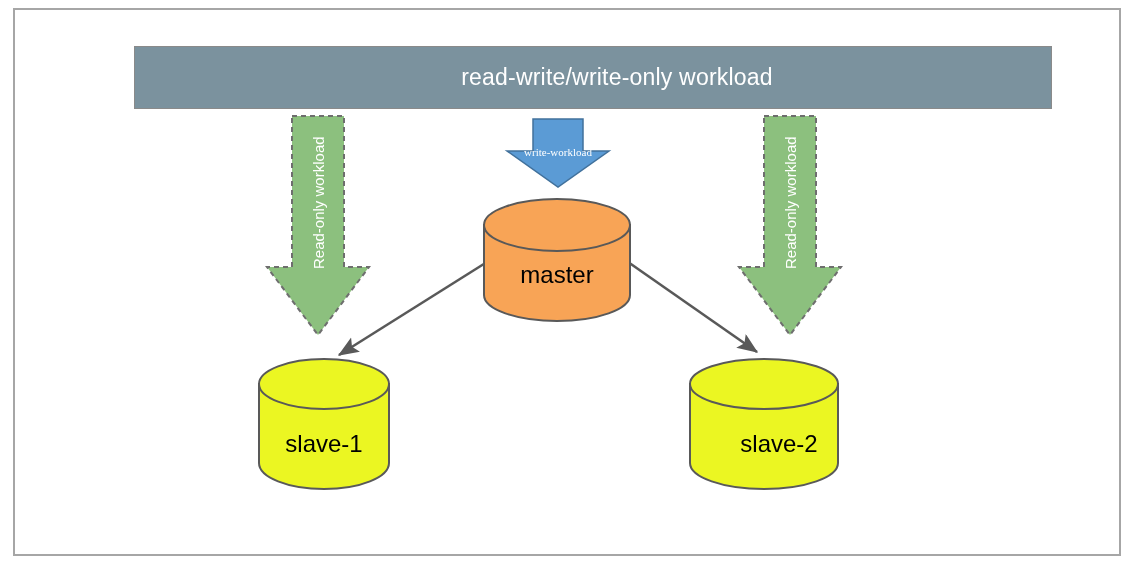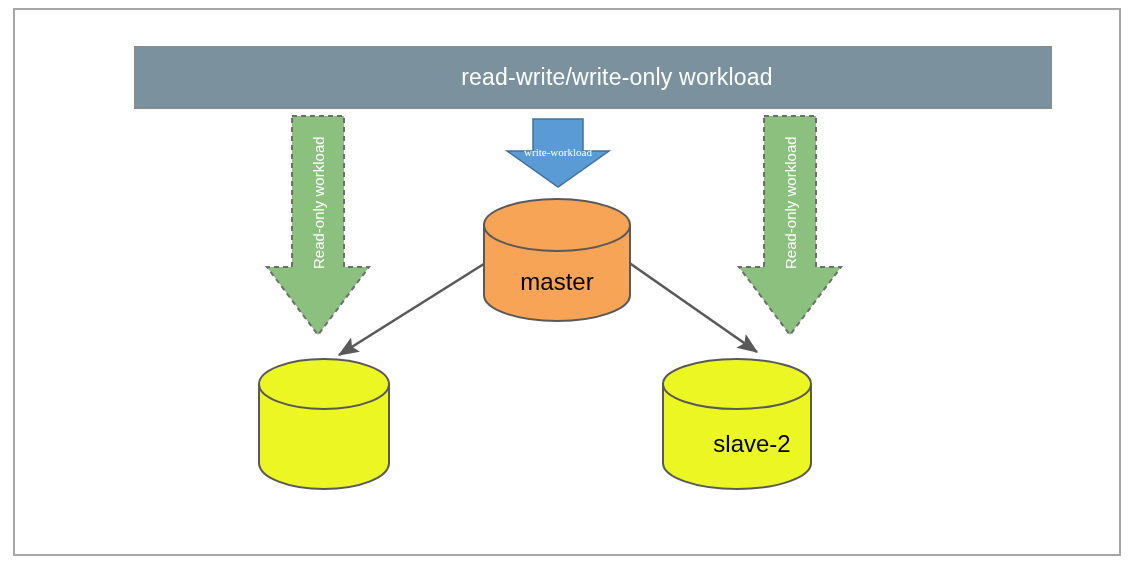--- a/index.html
+++ b/index.html
@@ -107,24 +107,24 @@
     position: absolute;
     left: 0;
     width: 100%;
     text-align: center;
     color: #000000;
     font-size: 24px;
     white-space: nowrap;
     pointer-events: none;
   }
   #master-db { left: 483px; top: 198px; width: 148px; height: 124px; }
-  #master-db .cyl-label { top: 70px; }
+  #master-db .cyl-label { top: 63px; }
   #slave1-db { left: 258px; top: 358px; width: 132px; height: 132px; }
   #slave1-db .cyl-label { top: 72px; }
-  #slave2-db { left: 662px; top: 358px; width: 180px; height: 132px; }
+  #slave2-db { left: 689px; top: 358px; width: 180px; height: 132px; }
   #slave2-db .cyl-label { top: 72px; }
 
   
   #replication-links {
     position: absolute;
     left: 0; top: 0;
     width: 1134px;
     height: 567px;
     pointer-events: none;
   }
@@ -177,20 +177,21 @@
       <ellipse cx="74" cy="27" rx="73" ry="26" fill="#F8A456" stroke="#595959" stroke-width="2"></ellipse>
     </svg>
     <div class="cyl-label">master</div>
   </div>
 
   <div class="cylinder" id="slave1-db">
     <svg width="132" height="132" viewBox="0 0 132 132">
       <path d="M1,26 L1,105 A65,26 0 0 0 131,105 L131,26 Z" fill="#EBF622" stroke="#595959" stroke-width="2"></path>
       <ellipse cx="66" cy="26" rx="65" ry="25" fill="#EBF622" stroke="#595959" stroke-width="2"></ellipse>
     </svg>
+    <div class="cyl-label">slave-1</div>
   </div>
 
   <div class="cylinder" id="slave2-db">
     <svg width="150" height="132" viewBox="0 0 150 132">
       <path d="M1,26 L1,105 A74,26 0 0 0 149,105 L149,26 Z" fill="#EBF622" stroke="#595959" stroke-width="2"></path>
       <ellipse cx="75" cy="26" rx="74" ry="25" fill="#EBF622" stroke="#595959" stroke-width="2"></ellipse>
     </svg>
     <div class="cyl-label">slave-2</div>
   </div>
 

